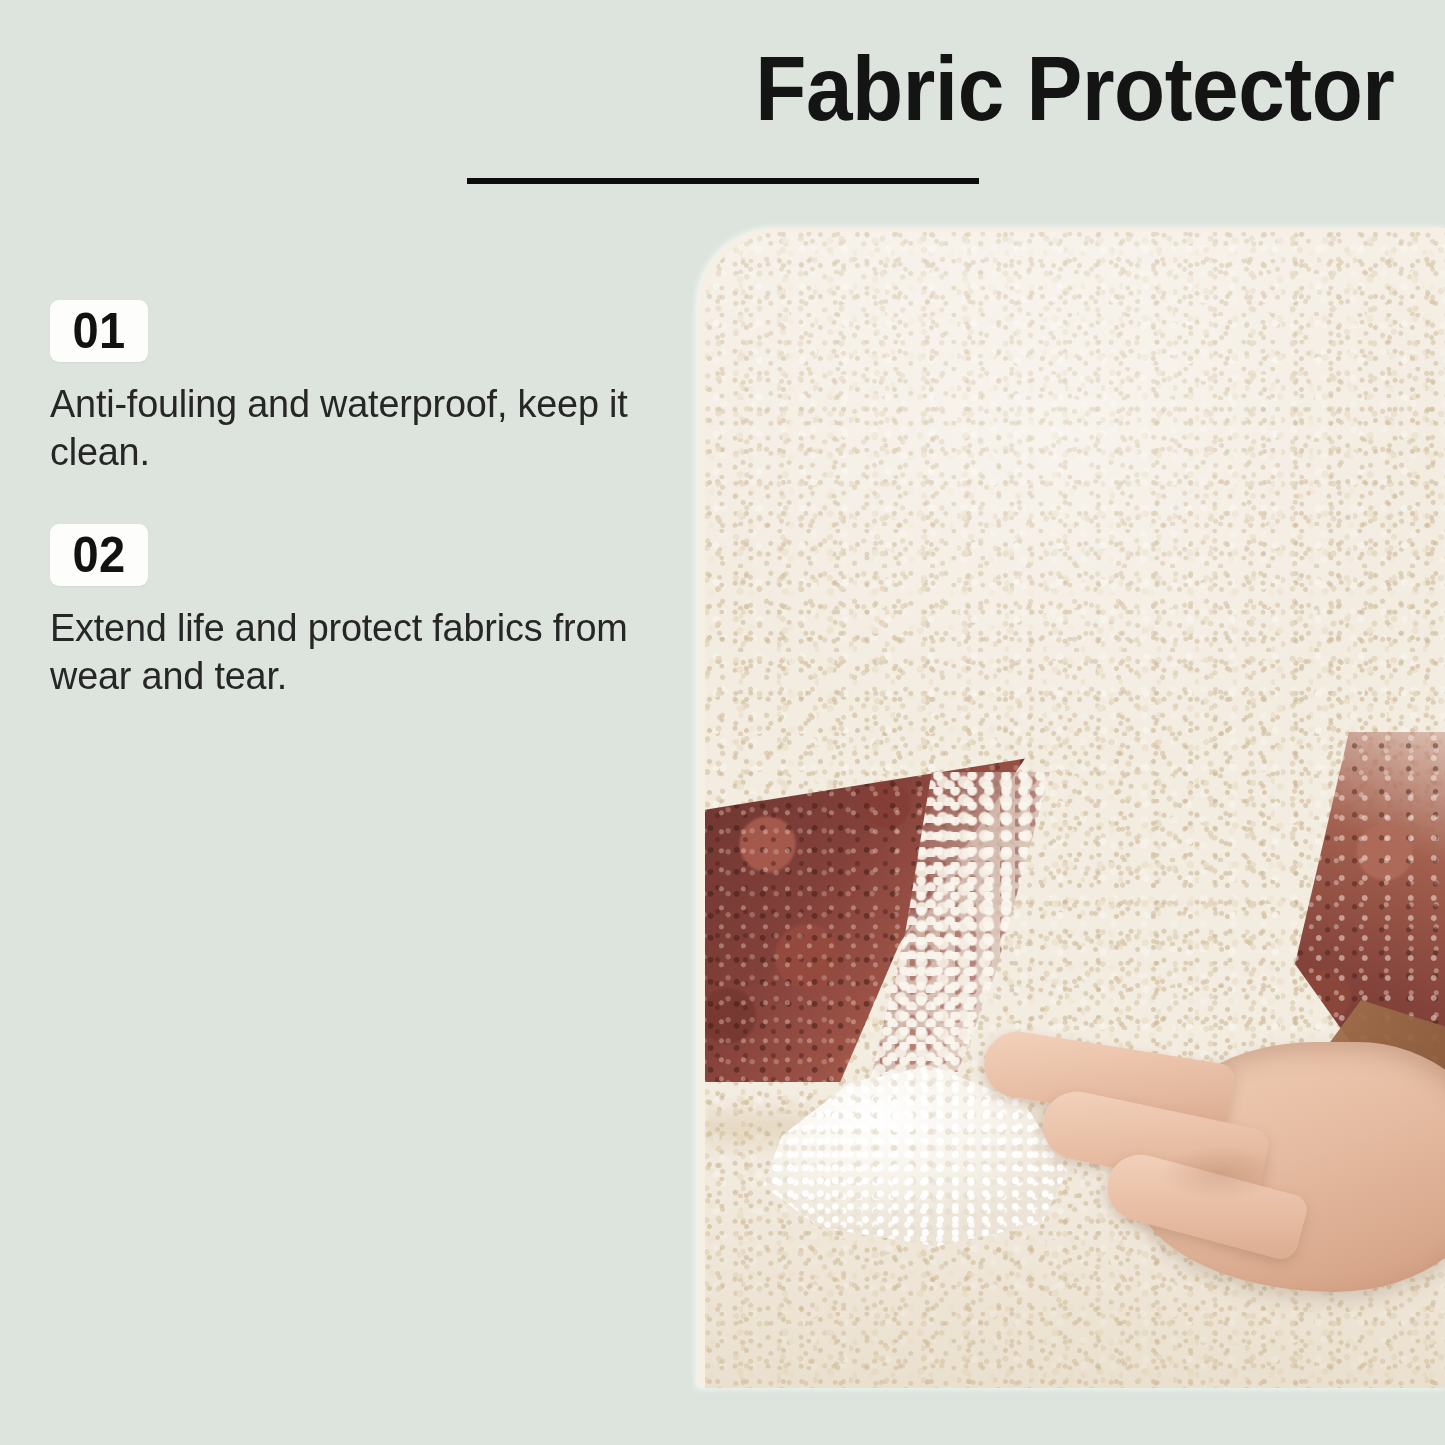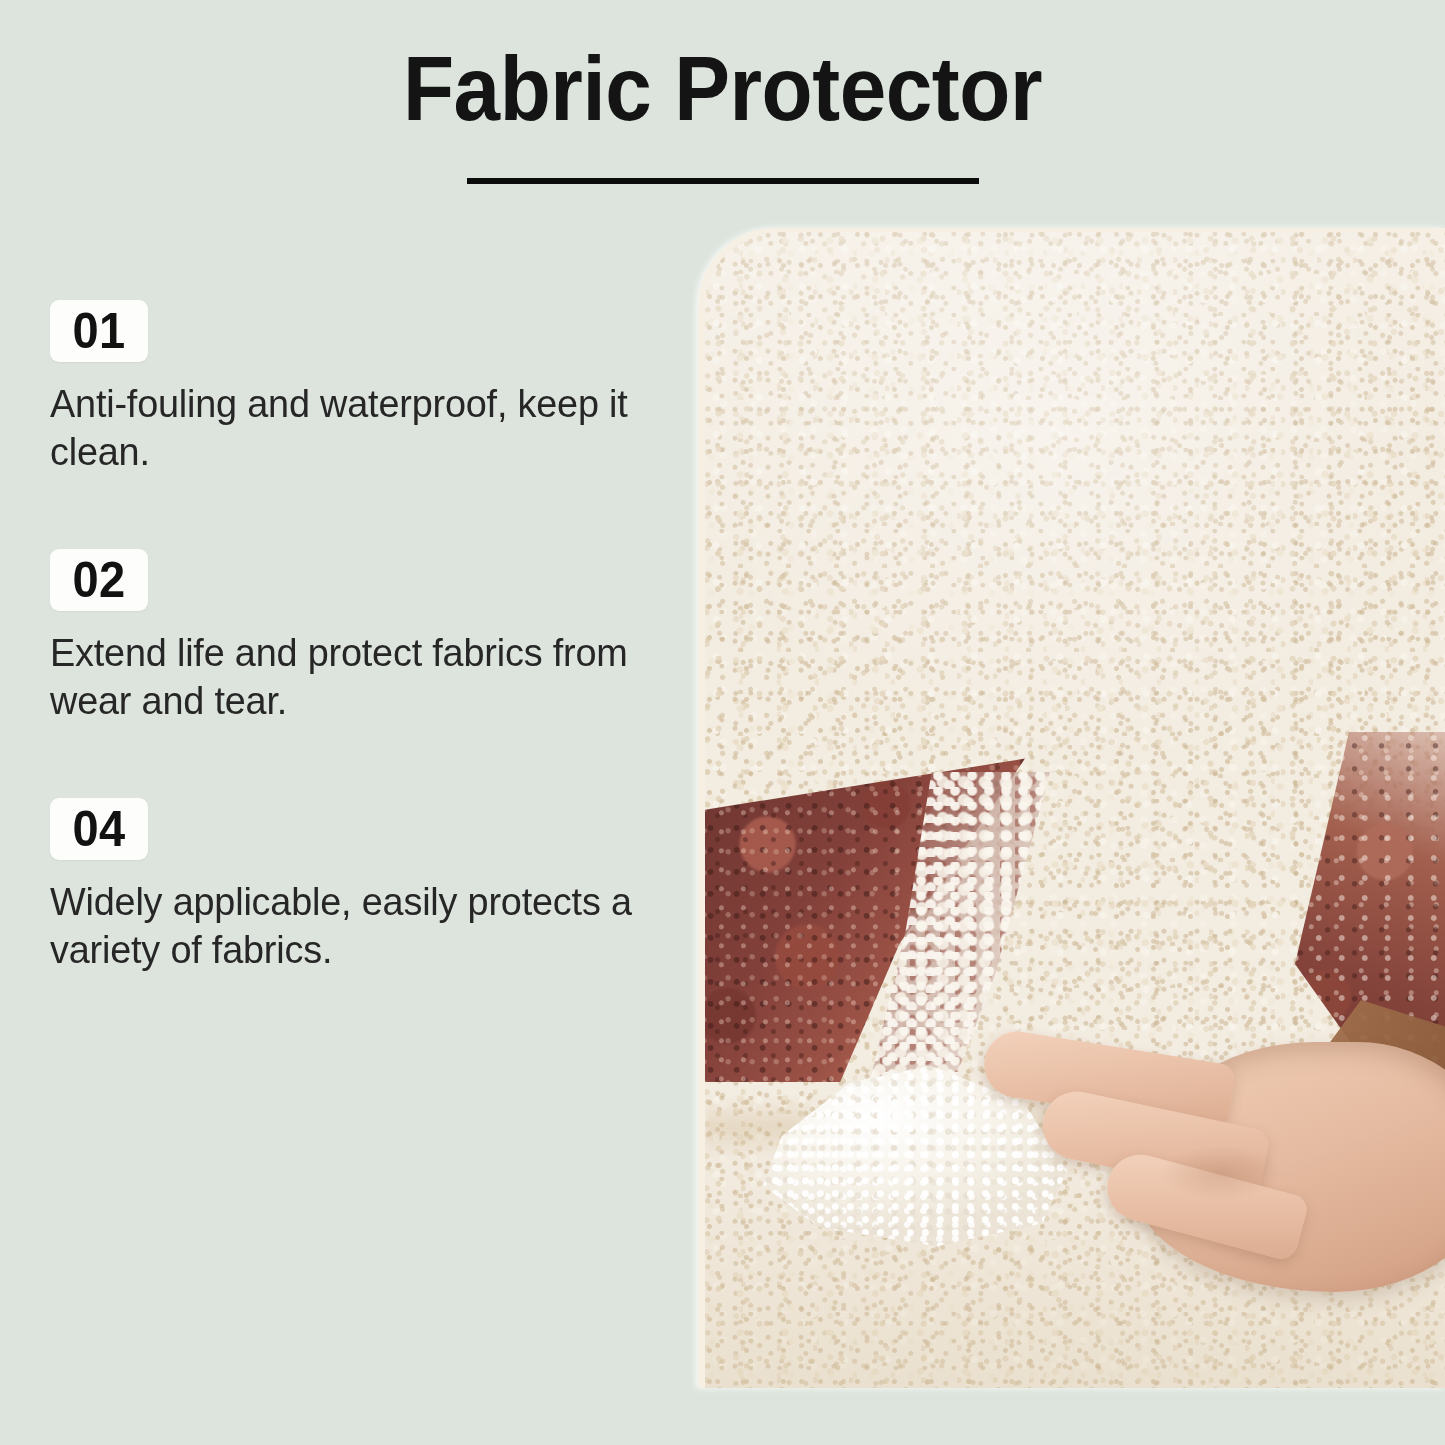--- a/index.html
+++ b/index.html
@@ -16,21 +16,21 @@
     overflow: hidden;
     font-family: "Liberation Sans", "DejaVu Sans", sans-serif;
   }
 
   
   .title-block {
     position: absolute;
     left: 0;
     top: 44px;
     width: 1445px;
-    text-align: center;
+    text-align: right;
   }
   .title-text {
     font-family: "Liberation Sans Narrow", "Liberation Sans", sans-serif;
     font-size: 90px;
     font-weight: 700;
     letter-spacing: -0.5px;
     color: #141414;
     line-height: 1.0;
     transform: scaleX(0.93);
     transform-origin: center top;
@@ -47,21 +47,21 @@
   .features {
     position: absolute;
     left: 50px;
     top: 300px;
     width: 622px;
   }
   .feature {
     position: relative;
     margin-bottom: 0;
   }
-  .feature + .feature { margin-top: 73px; }
+  .feature + .feature { margin-top: 48px; }
 
   .badge {
     display: inline-block;
     min-width: 98px;
     height: 62px;
     background: #fdfdfc;
     border-radius: 9px;
     box-shadow: 0 1px 2px rgba(0,0,0,0.05);
     text-align: center;
     box-sizing: border-box;
@@ -335,26 +335,20 @@
     </div>
 
     <div class="feature">
       <div class="badge">
         <span class="badge-num">02</span>
       </div>
       <div class="feature-text">Extend life and protect fabrics from wear and tear.</div>
     </div>
 
 
-    <div class="feature">
-      <div class="badge">
-        <span class="badge-num">04</span>
-      </div>
-      <div class="feature-text">Widely applicable, easily protects a variety of fabrics.</div>
-    </div>
 
   </div>
 
   <div class="photo-panel">
     <div class="photo-inner">
 
       <div class="carpet"></div>
       <div class="carpet-shade"></div>
 
       <div class="stain-left">

